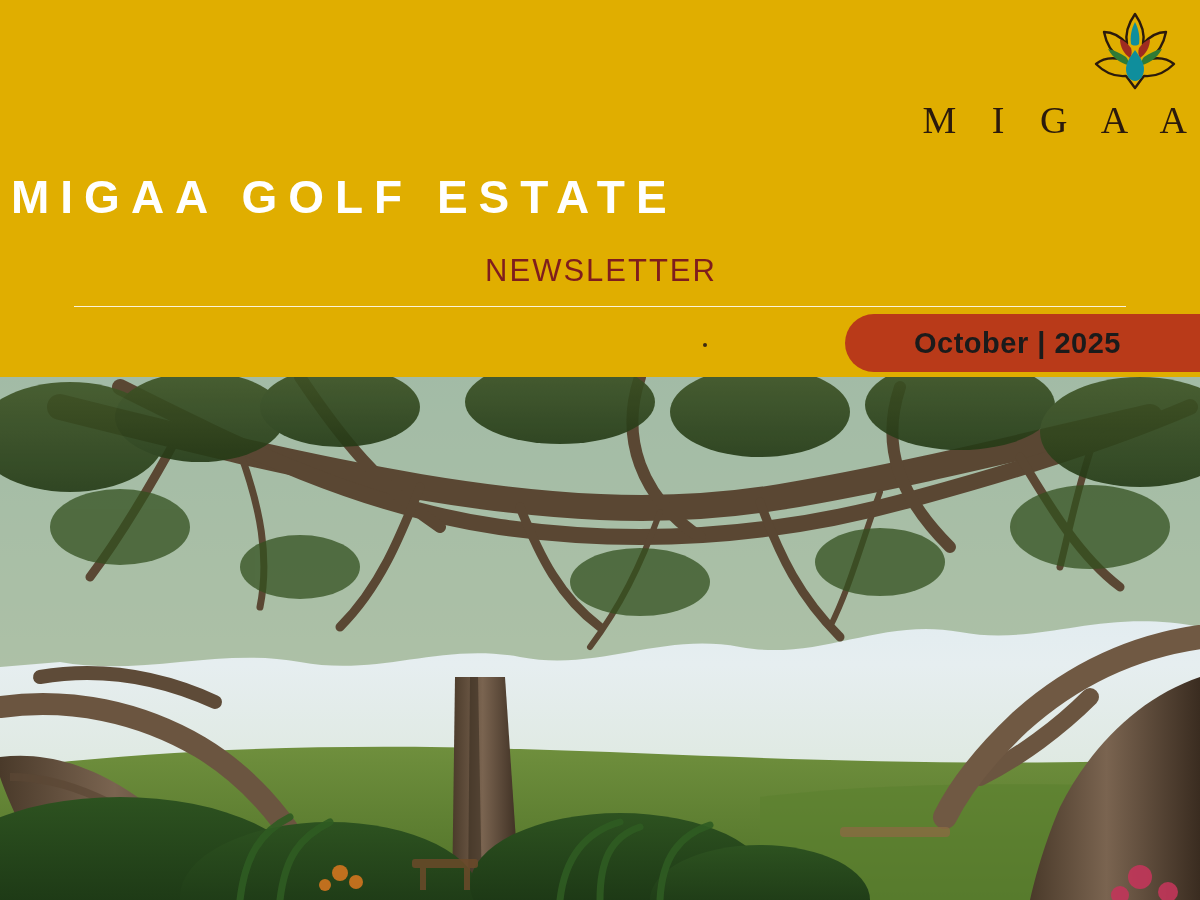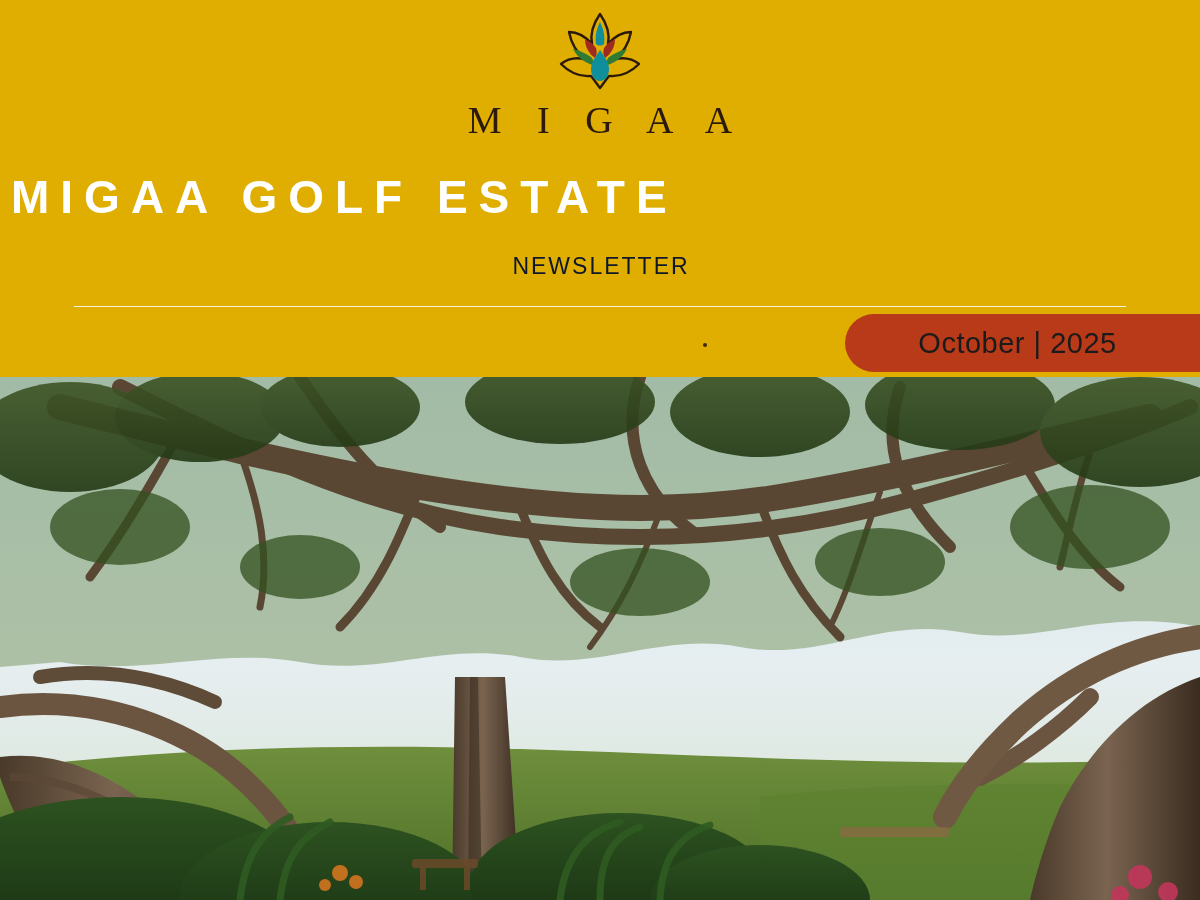--- a/index.html
+++ b/index.html
@@ -28,21 +28,21 @@
     overflow: hidden;
   }
 
   .logo-wrap {
     position: absolute;
     top: 8px;
     left: 0;
     width: 1200px;
     display: flex;
     flex-direction: column;
-    align-items: center;
+    align-items: flex-end;
   }
 
   .logo-mark {
     width: 130px;
     height: 84px;
     display: block;
   }
 
   .logo-word {
     margin-top: 6px;
@@ -65,22 +65,22 @@
     letter-spacing: 11px;
     text-indent: 11px;
     line-height: 1.1;
   }
 
   .newsletter-sub {
     position: absolute;
     top: 253px;
     width: 1200px;
     text-align: center;
-    color: #0f172a;
-    font-size: 23px;
+    color: #7f1d1d;
+    font-size: 31px;
     font-weight: 400;
     letter-spacing: 2px;
     text-indent: 2px;
   }
 
   .rule {
     position: absolute;
     top: 306px;
     left: 74px;
     width: 1052px;
@@ -108,21 +108,21 @@
     border-radius: 29px 0 0 29px;
     display: flex;
     align-items: center;
     justify-content: center;
     padding-right: 20px;
   }
 
   .date-badge span {
     color: #1b1b1b;
     font-size: 29px;
-    font-weight: normal;
+    font-weight: bold;
     letter-spacing: 0.5px;
   }
 
   
   .photo {
     position: relative;
     width: 1200px;
     height: 523px;
     overflow: hidden;
     background: #2f4a1c;

